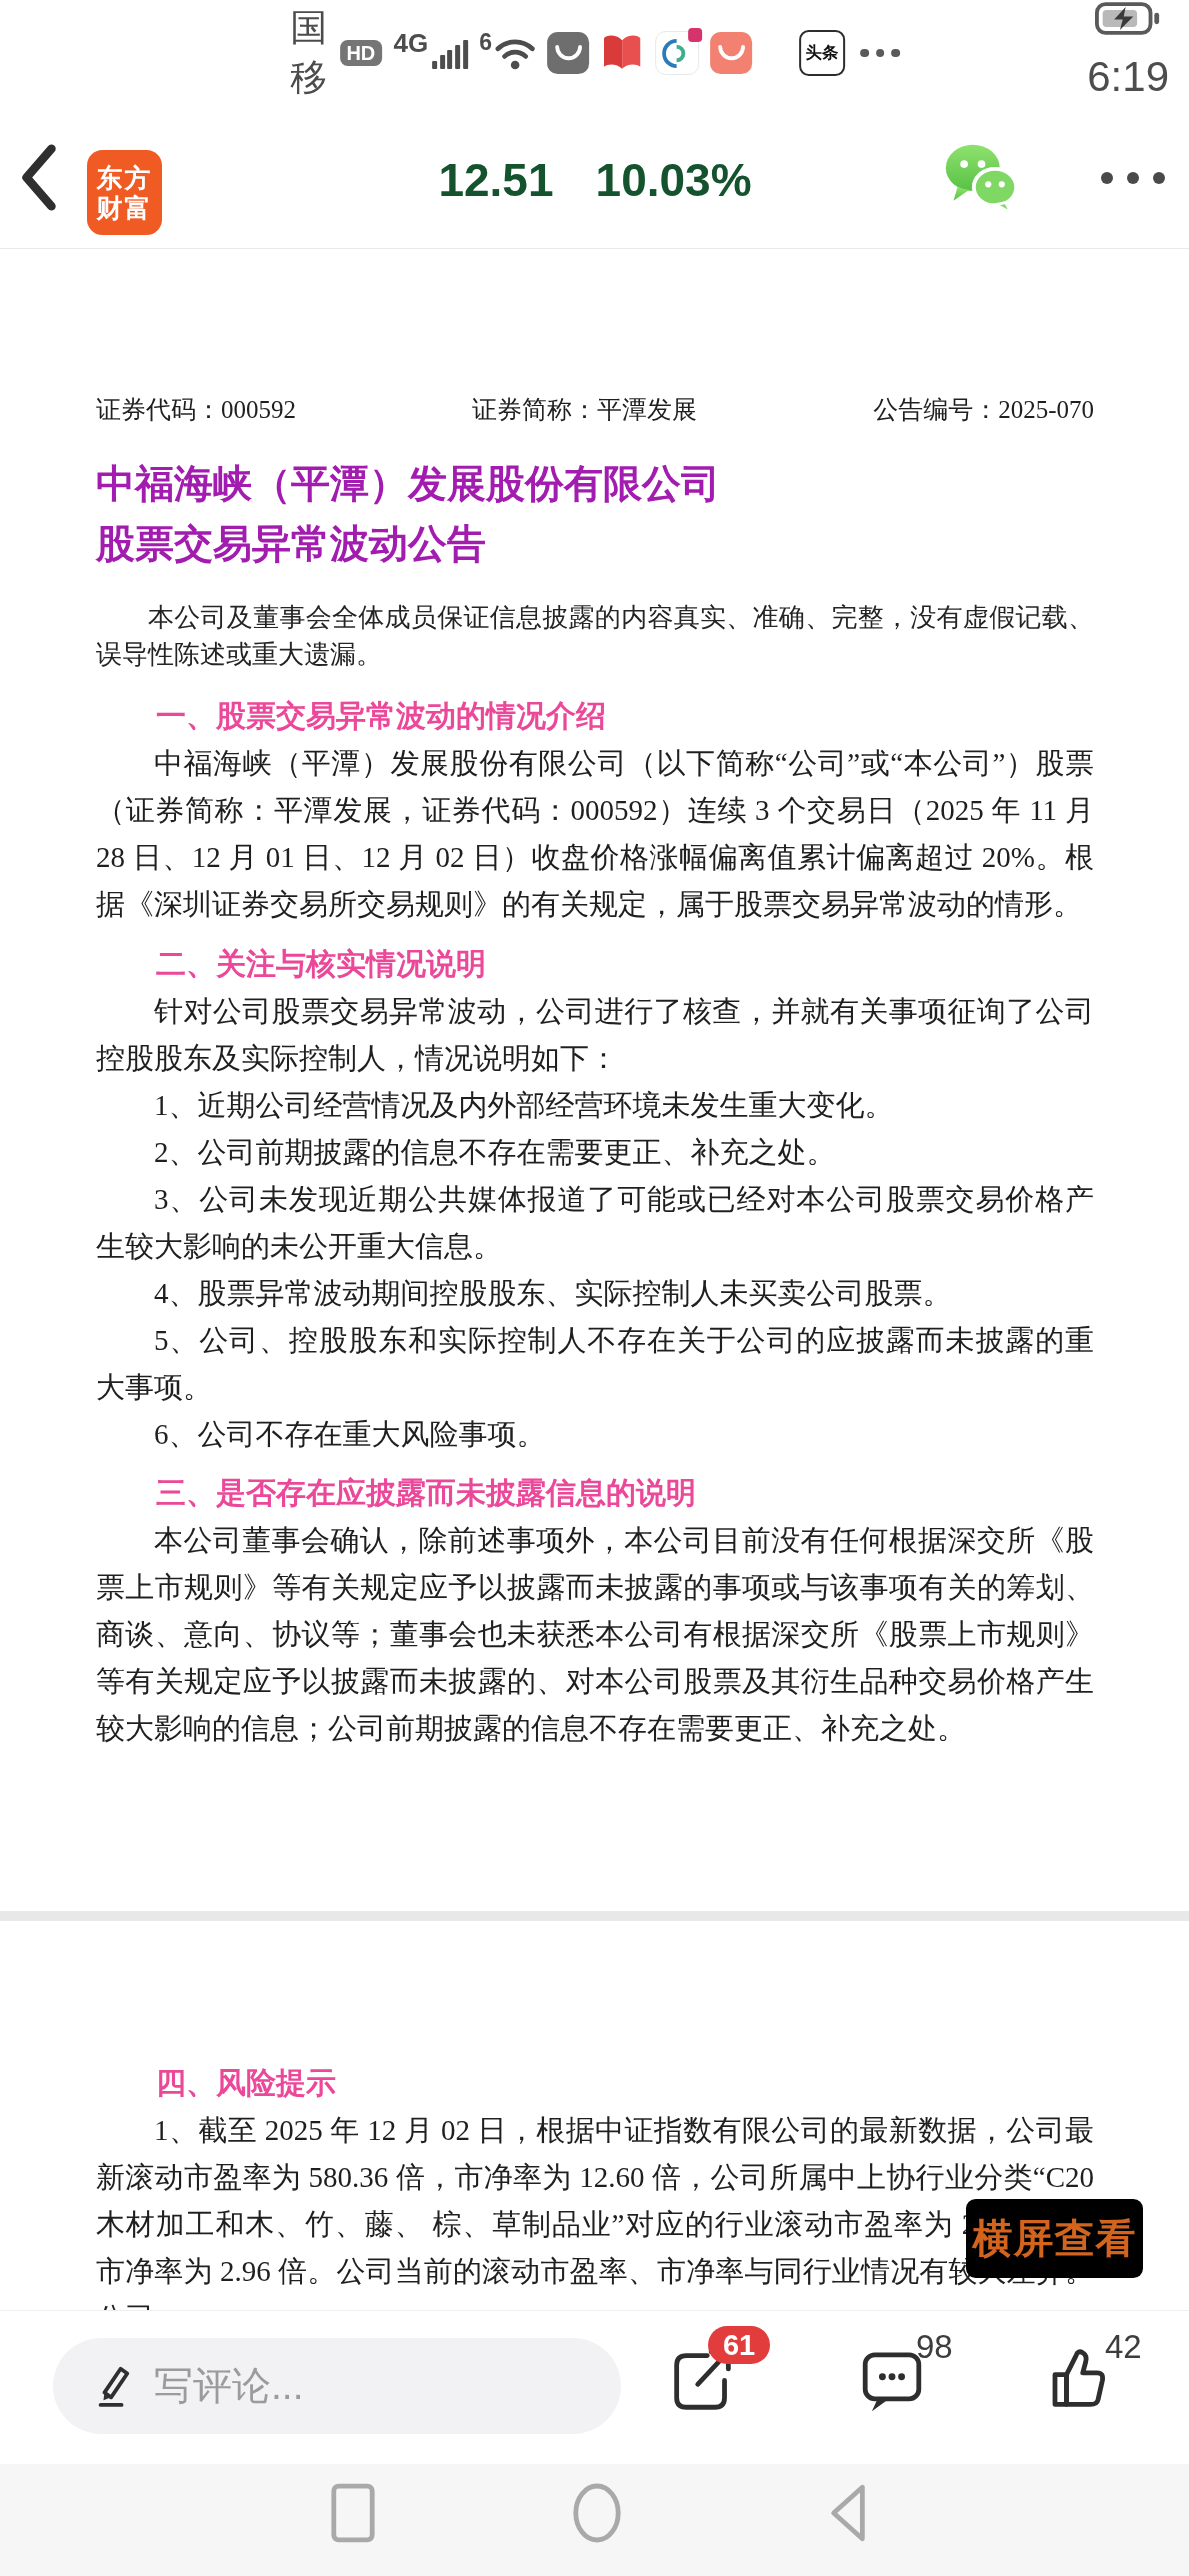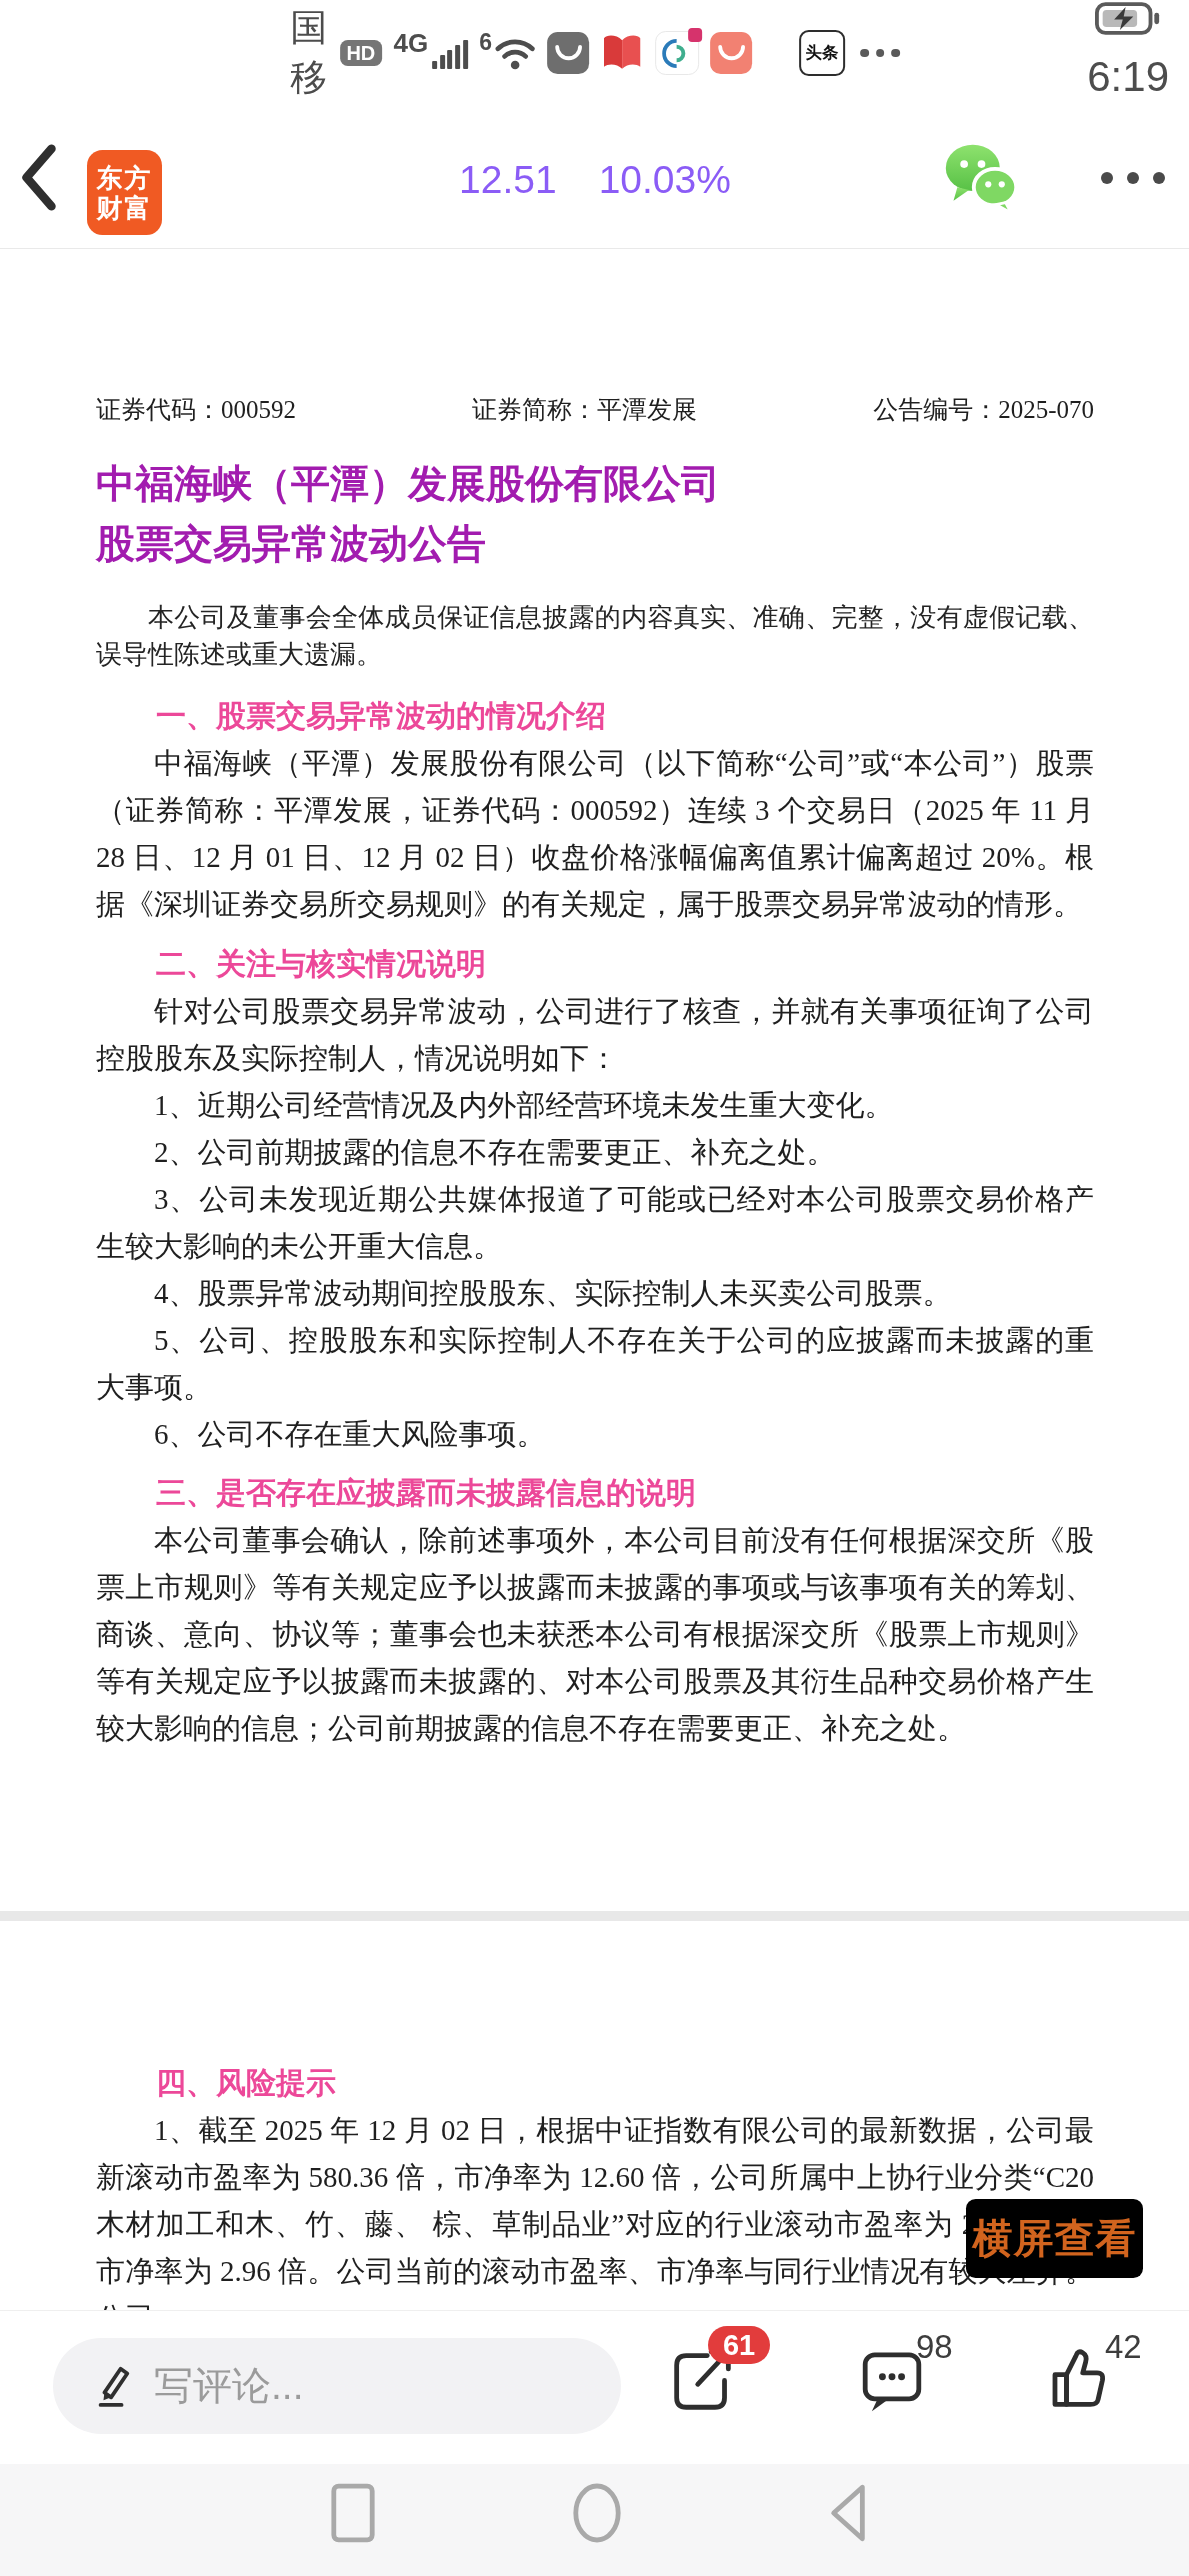--- a/index.html
+++ b/index.html
@@ -38,21 +38,21 @@
   .em-logo{position:absolute;left:87px;top:44px;width:75px;height:85px;border-radius:15.4px;
            background:#f05a23;color:#fff;display:flex;flex-direction:column;align-items:center;justify-content:center;
            font-weight:800;font-size:26px;line-height:30px;letter-spacing:1.9px;}
   .head-center{position:absolute;left:0;top:0;width:1190px;height:142px;display:flex;
                flex-direction:column;align-items:center;justify-content:center;pointer-events:none;}
   .title-row{display:flex;align-items:center;gap:15.4px;pointer-events:auto;}
   .page-title{font-size:50px;color:#2d2d2d;font-weight:500;}
   .title-arrow{width:0;height:0;border-left:25px solid #c9c9c9;border-top:16.4px solid transparent;
                border-bottom:16.4px solid transparent;position:relative;top:3.9px;}
   .price-row{display:flex;gap:42px;margin-top:5.8px;pointer-events:auto;}
-  .price-row span{font-size:39px;color:#8b5cf6;}
+  .price-row span{font-size:46px;color:#14532d;font-weight:bold;}
   .wechat-btn{position:absolute;left:940px;top:31px;width:83px;height:83px;}
   .more-btn{position:absolute;right:25px;top:56px;display:flex;gap:13.5px;padding:9.6px 0;}
   .more-btn i{display:block;width:12.5px;height:12.5px;border-radius:50%;background:#4a4a4a;}
 
   
   .content{position:absolute;left:0;top:250px;width:1190px;height:2060px;background:#fff;overflow:hidden;}
   .doc{padding:144px 96px 0 96px;color:#1f1f1f;
        font-family:"Liberation Serif","DejaVu Serif",serif;}
   .meta-row{display:flex;justify-content:space-between;font-size:25px;line-height:31px;color:#1f1f1f;}
   .doc-title{font-size:39px;font-weight:700;text-align:left;line-height:60px;margin-top:29px;

